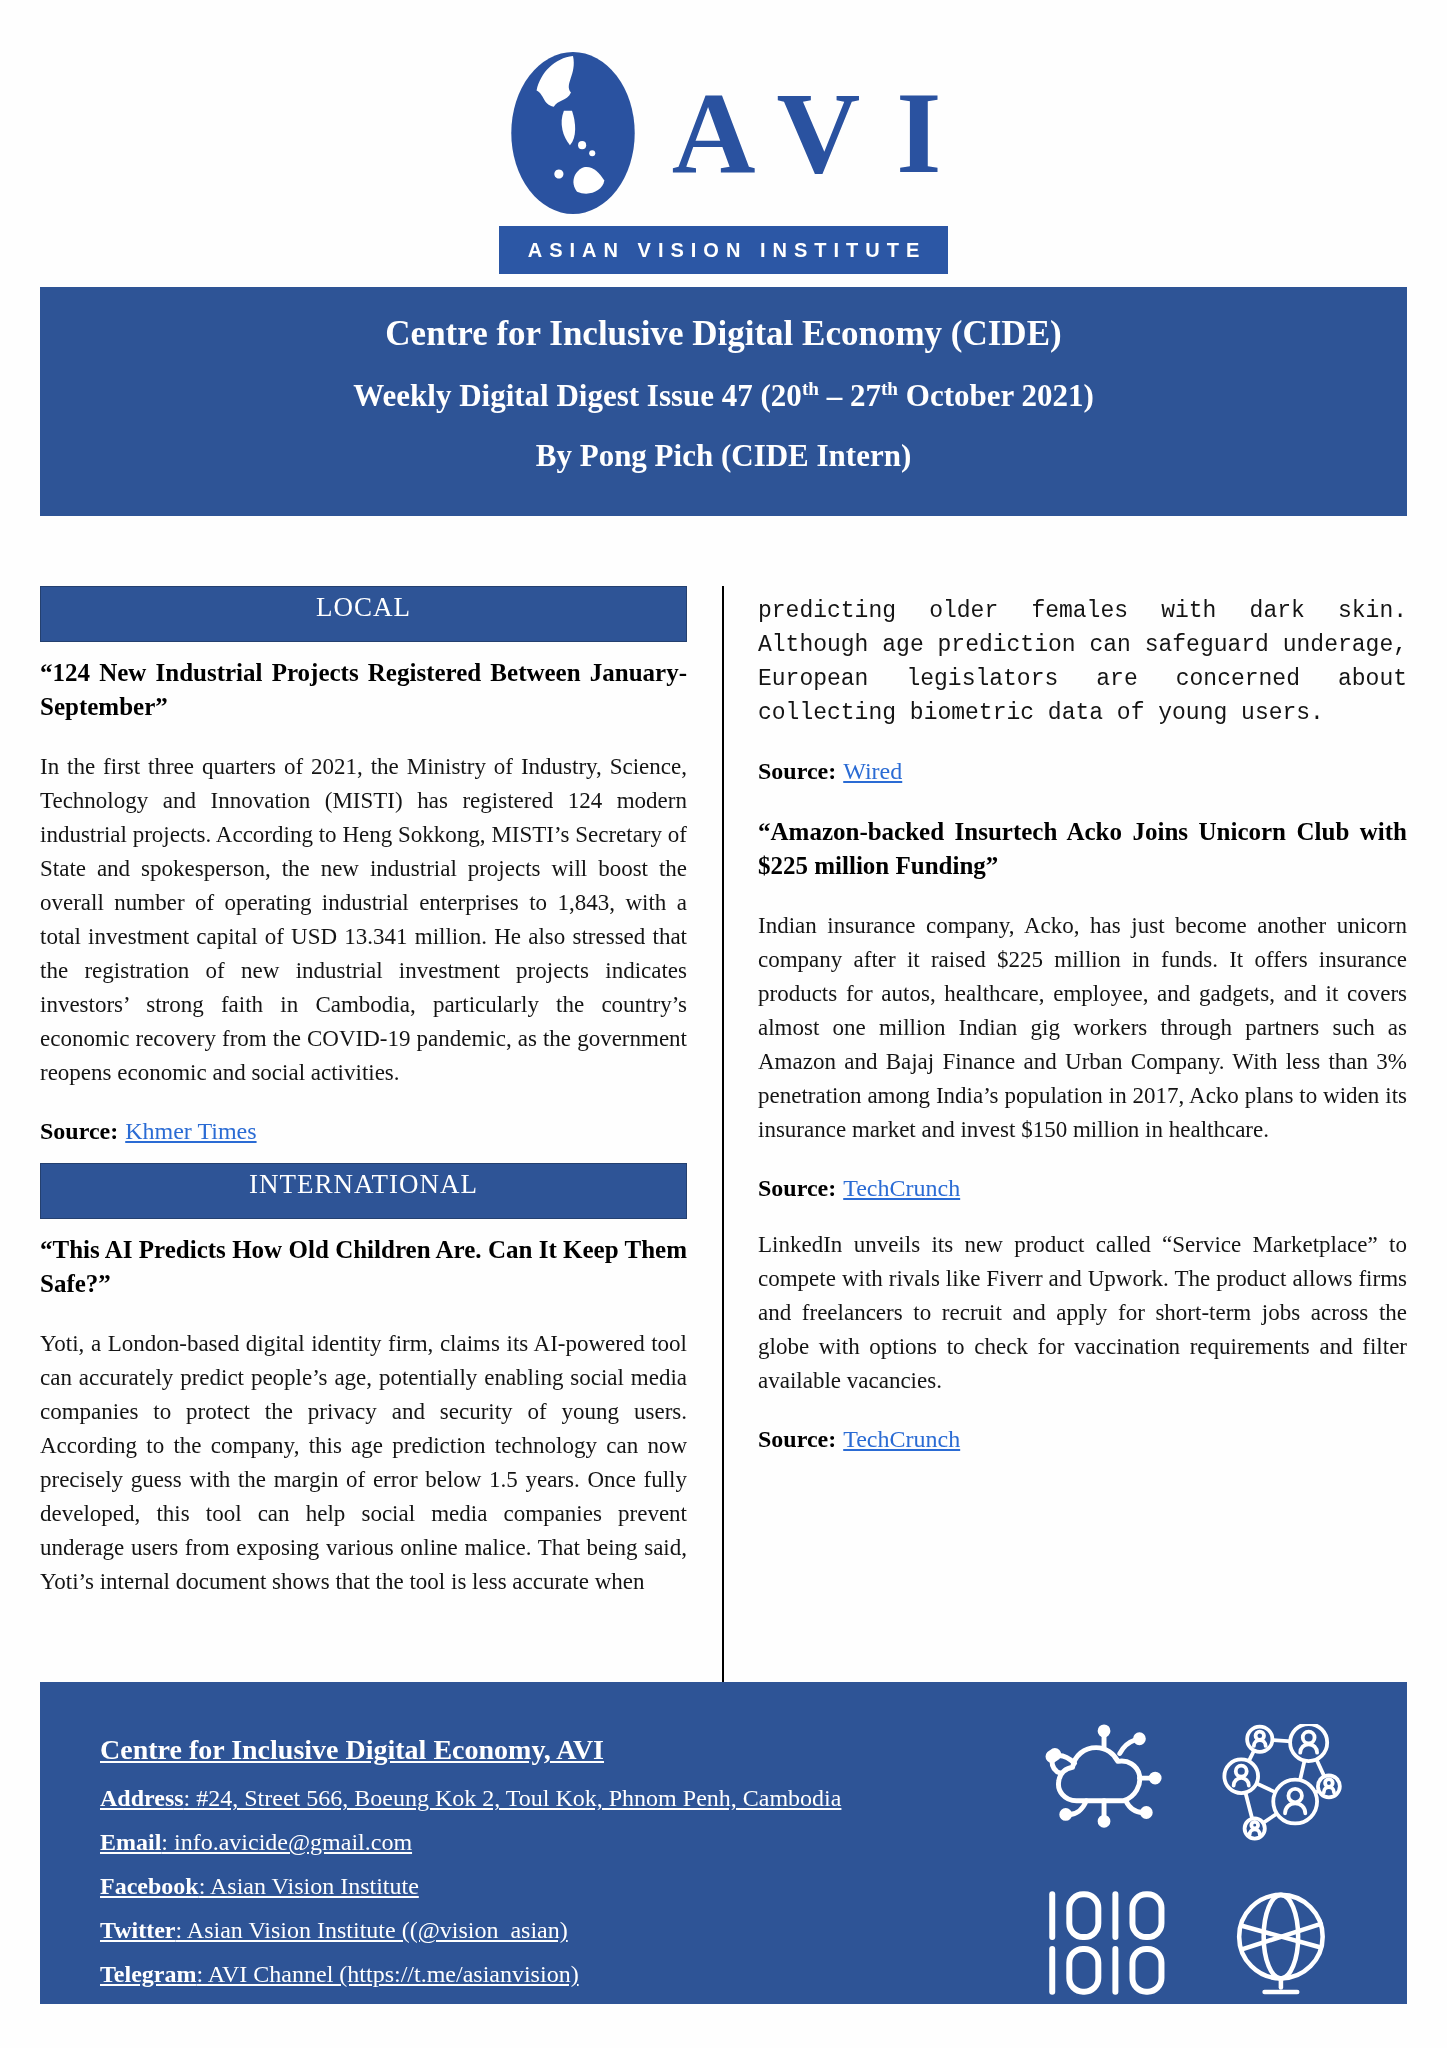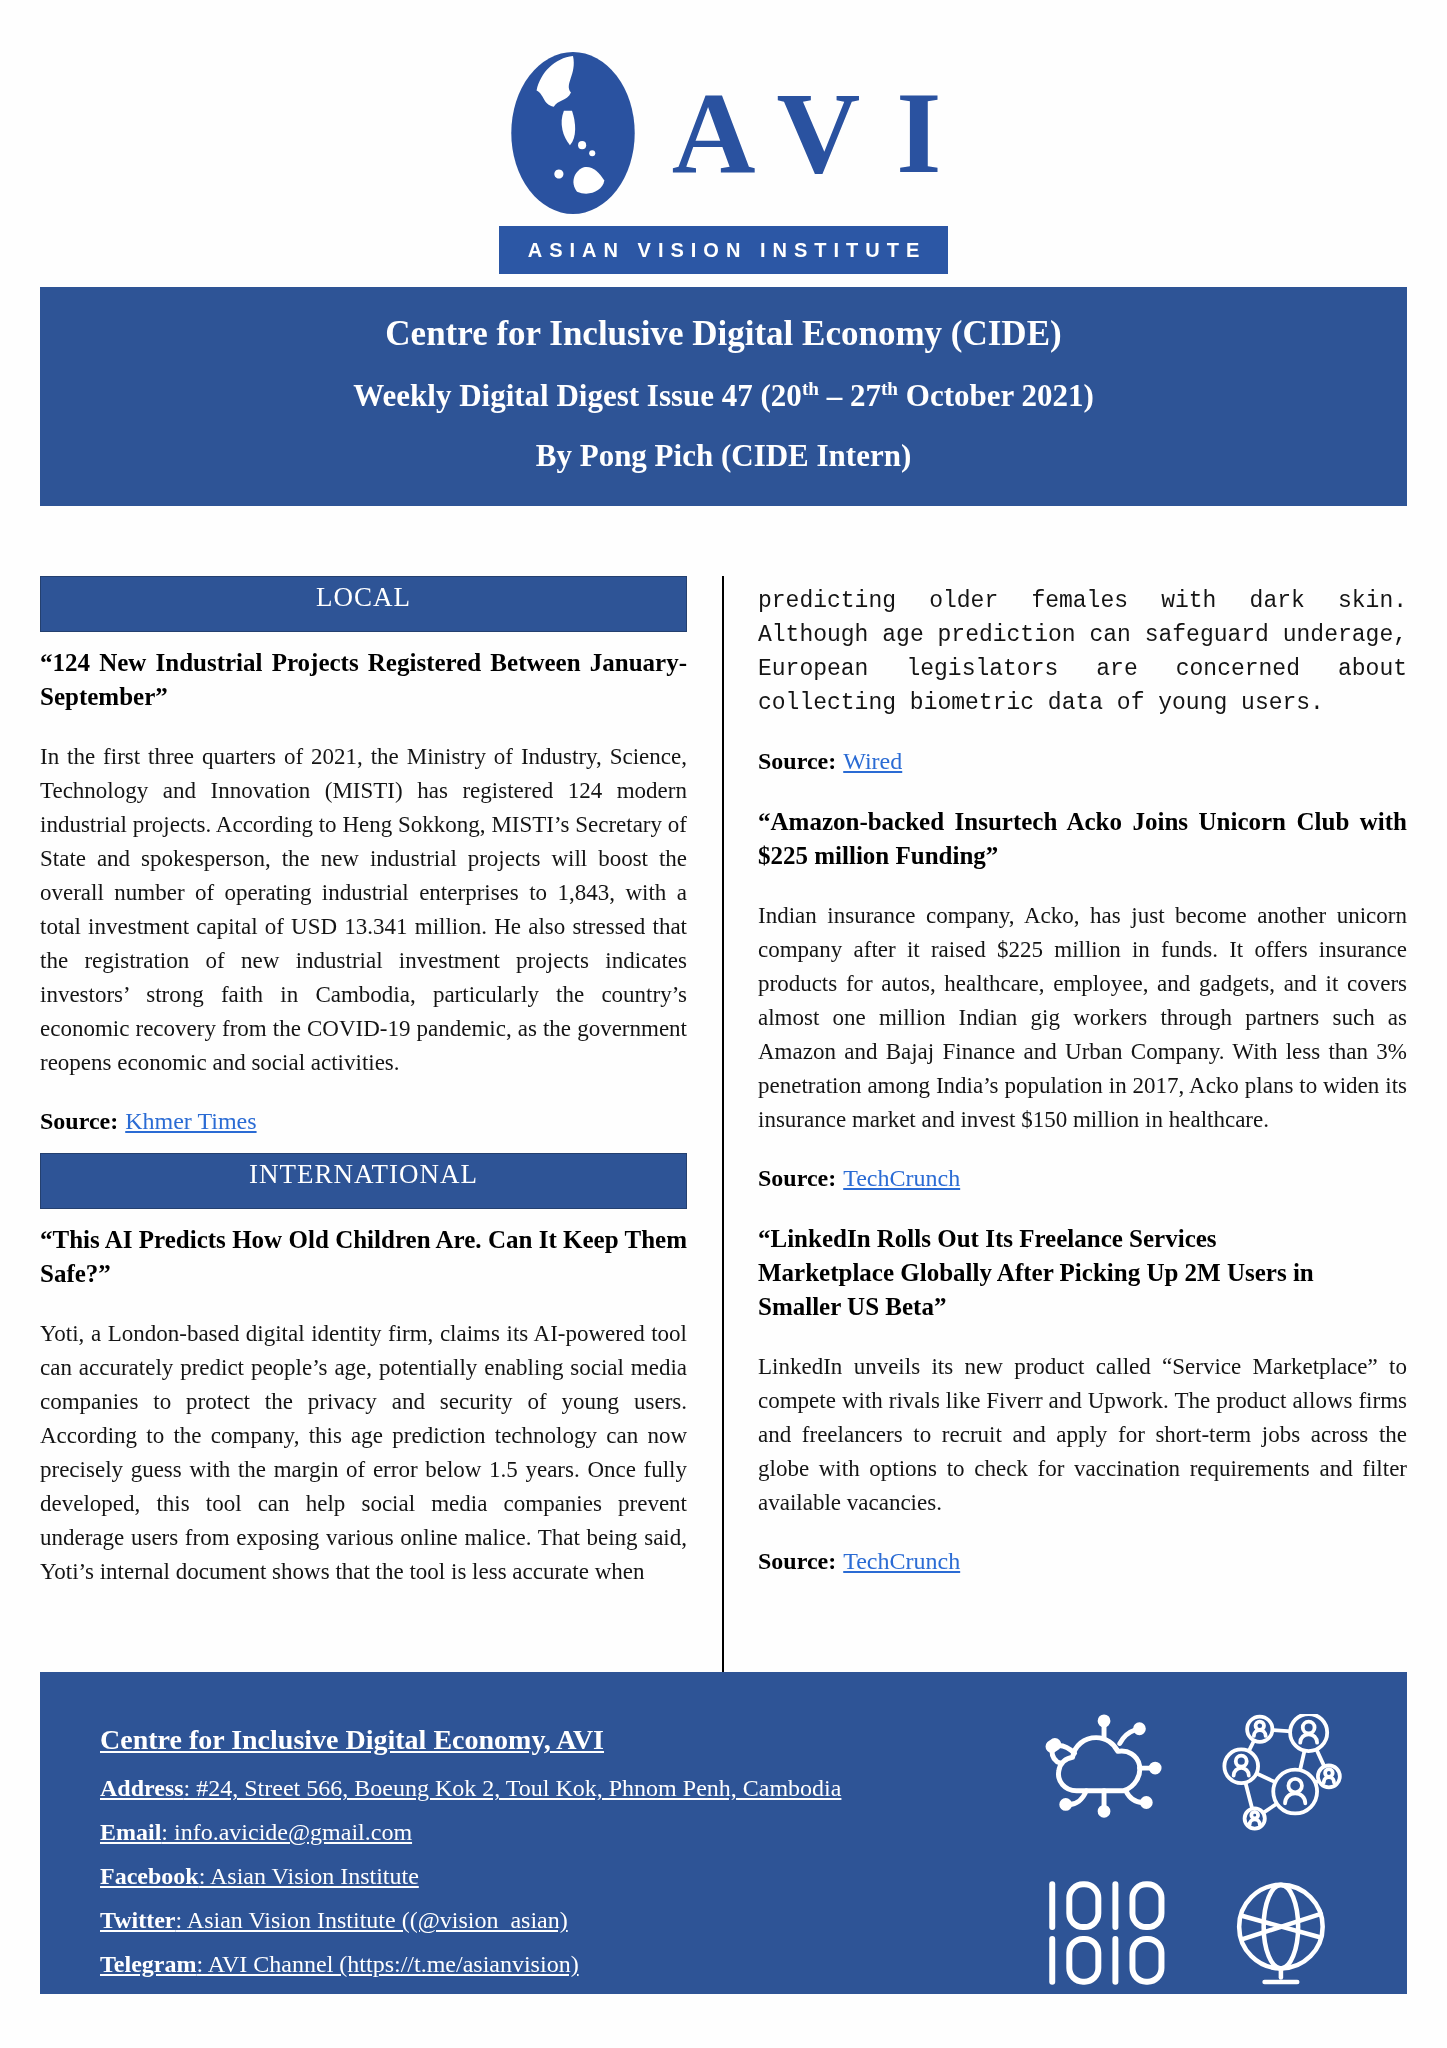--- a/index.html
+++ b/index.html
@@ -22,21 +22,21 @@
   .tagline-bar {
     margin-top:8px; background:#2c57a5; color:#ffffff;
     font-family:"Liberation Sans", sans-serif; font-weight:bold;
     font-size:20px; letter-spacing:7px; padding:13px 22px 12px 29px;
     white-space:nowrap;
   }
 
   
   .banner {
     margin:13px 40px 0 40px; background:#2e5496; color:#ffffff;
-    text-align:center; padding:27px 10px 32px 10px;
+    text-align:center; padding:27px 10px 42px 10px;
   }
   .banner .l1 { font-size:35px; font-weight:bold; }
   .banner .l2 { font-size:31px; font-weight:bold; margin-top:24px; }
   .banner .l3 { font-size:31px; font-weight:bold; margin-top:24px; }
   .banner sup { font-size:0.62em; }
 
   
   .content { display:flex; margin:70px 40px 0 40px; height:1096px; overflow:hidden; }
   .col-left  { width:684px; padding-right:35px; border-right:2px solid #000; }
   .col-right { flex:1; padding-left:34px; }
@@ -125,25 +125,20 @@
       <div class="source">
         <span class="b">Source:</span><a>Wired</a>
       </div>
 
       <div class="article-title mt-title">“Amazon-backed Insurtech Acko Joins Unicorn Club with $225 million Funding”</div>
       <div class="article-body">Indian insurance company, Acko, has just become another unicorn company after it raised $225 million in funds. It offers insurance products for autos, healthcare, employee, and gadgets, and it covers almost one million Indian gig workers through partners such as Amazon and Bajaj Finance and Urban Company. With less than 3% penetration among India’s population in 2017, Acko plans to widen its insurance market and invest $150 million in healthcare.</div>
       <div class="source">
         <span class="b">Source:</span><a>TechCrunch</a>
       </div>
 
-      <div class="article-title mt-title">
-        <span class="tline">“LinkedIn Rolls Out Its Freelance Services</span>
-        <span class="tline">Marketplace Globally After Picking Up 2M Users in</span>
-        <span class="tline">Smaller US Beta”</span>
-      </div>
       <div class="article-body">LinkedIn unveils its new product called “Service Marketplace” to compete with rivals like Fiverr and Upwork. The product allows firms and freelancers to recruit and apply for short-term jobs across the globe with options to check for vaccination requirements and filter available vacancies.</div>
       <div class="source">
         <span class="b">Source:</span><a>TechCrunch</a>
       </div>
     </div>
   </div>
 
   <div class="footer">
     <div class="footer-text">
       <div class="footer-heading">Centre for Inclusive Digital Economy, AVI</div>

